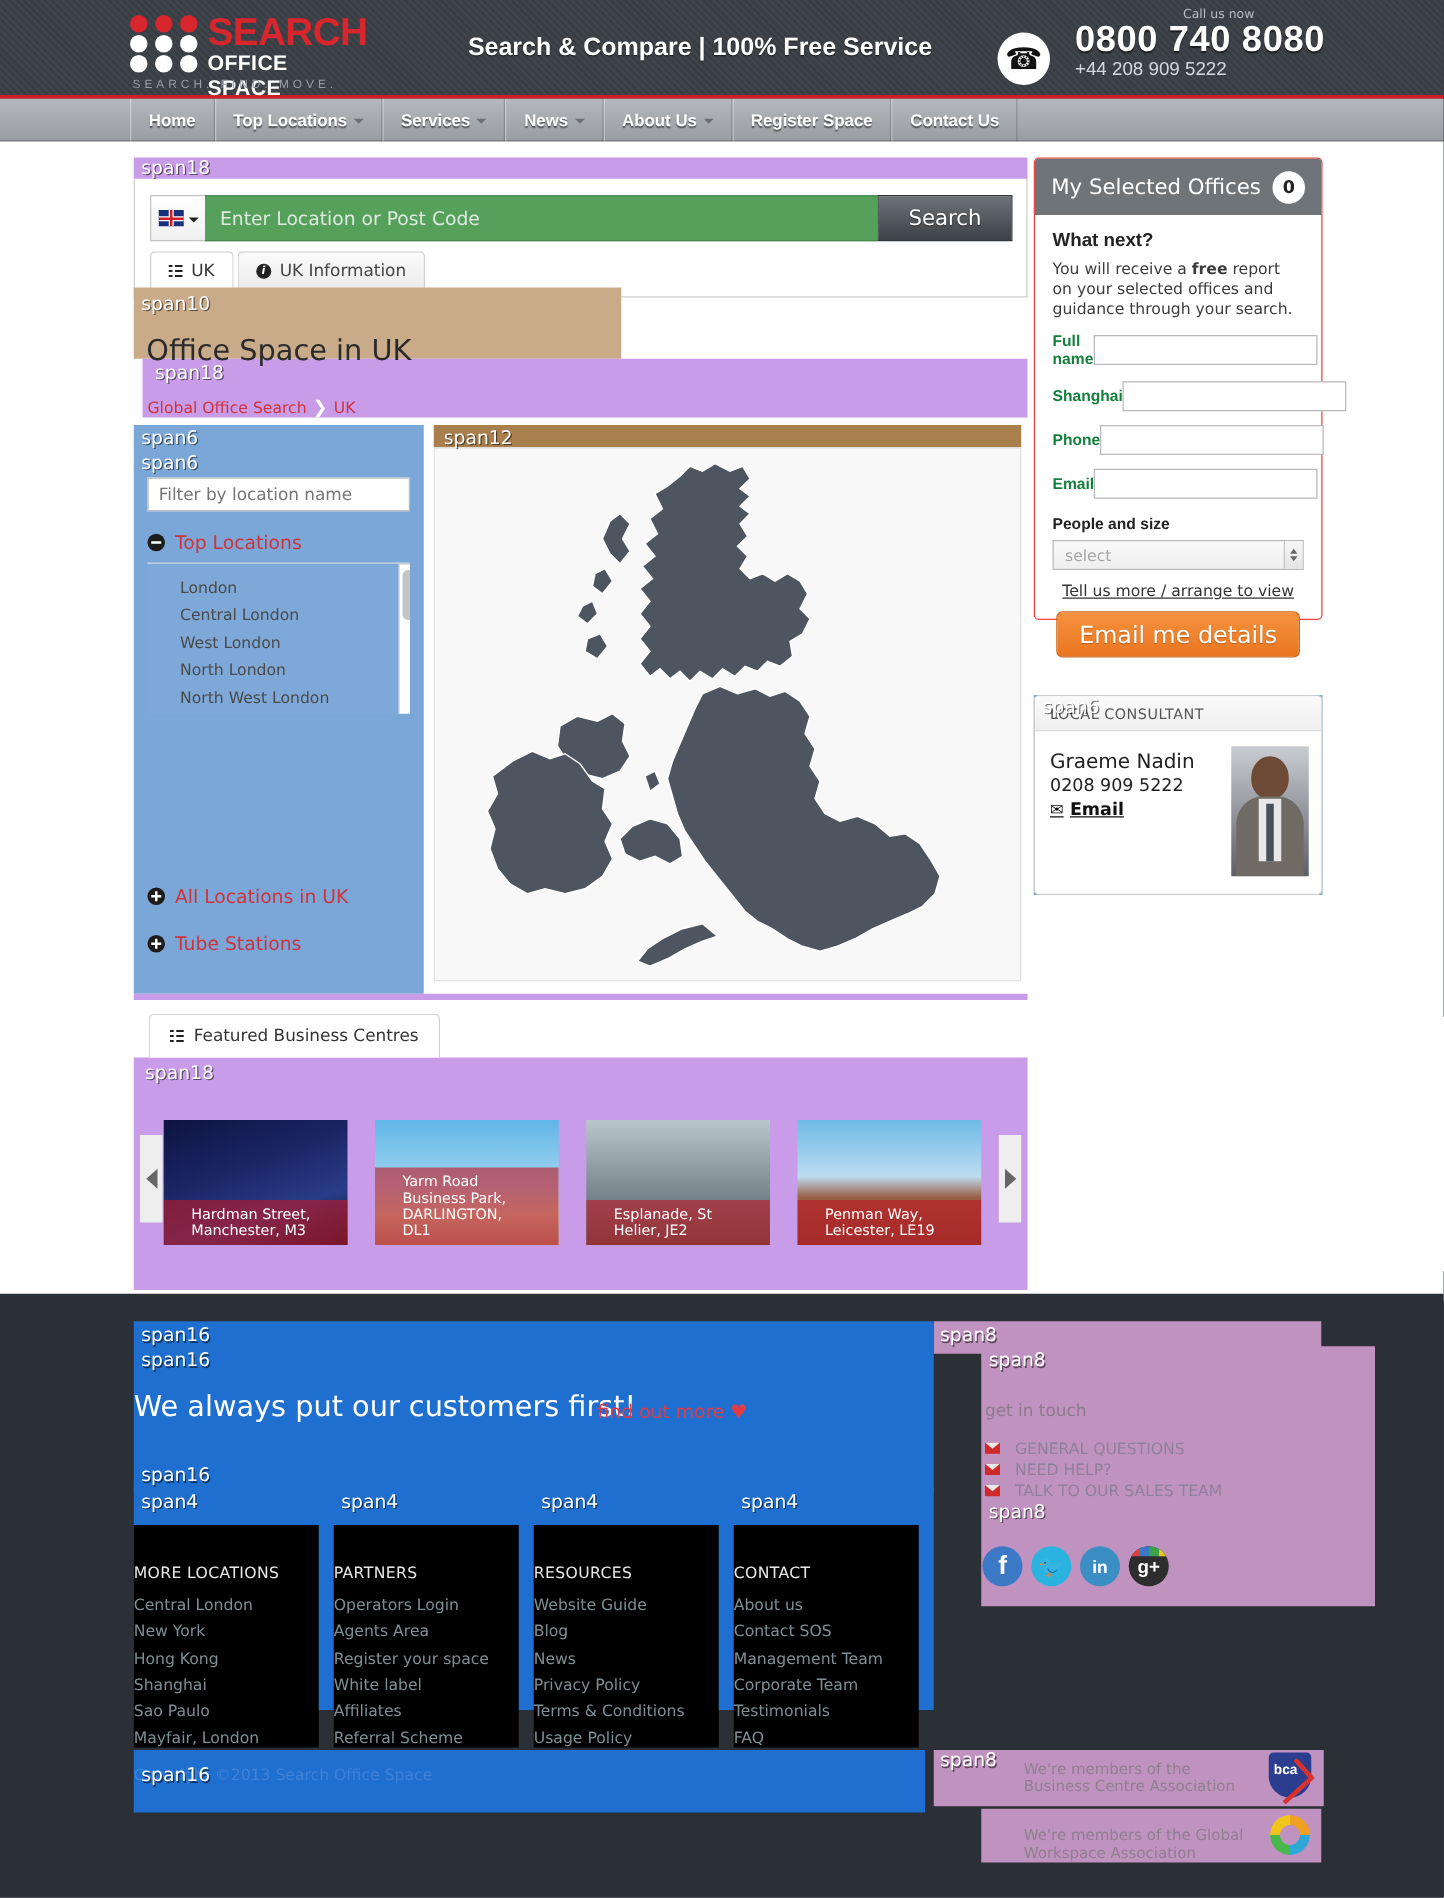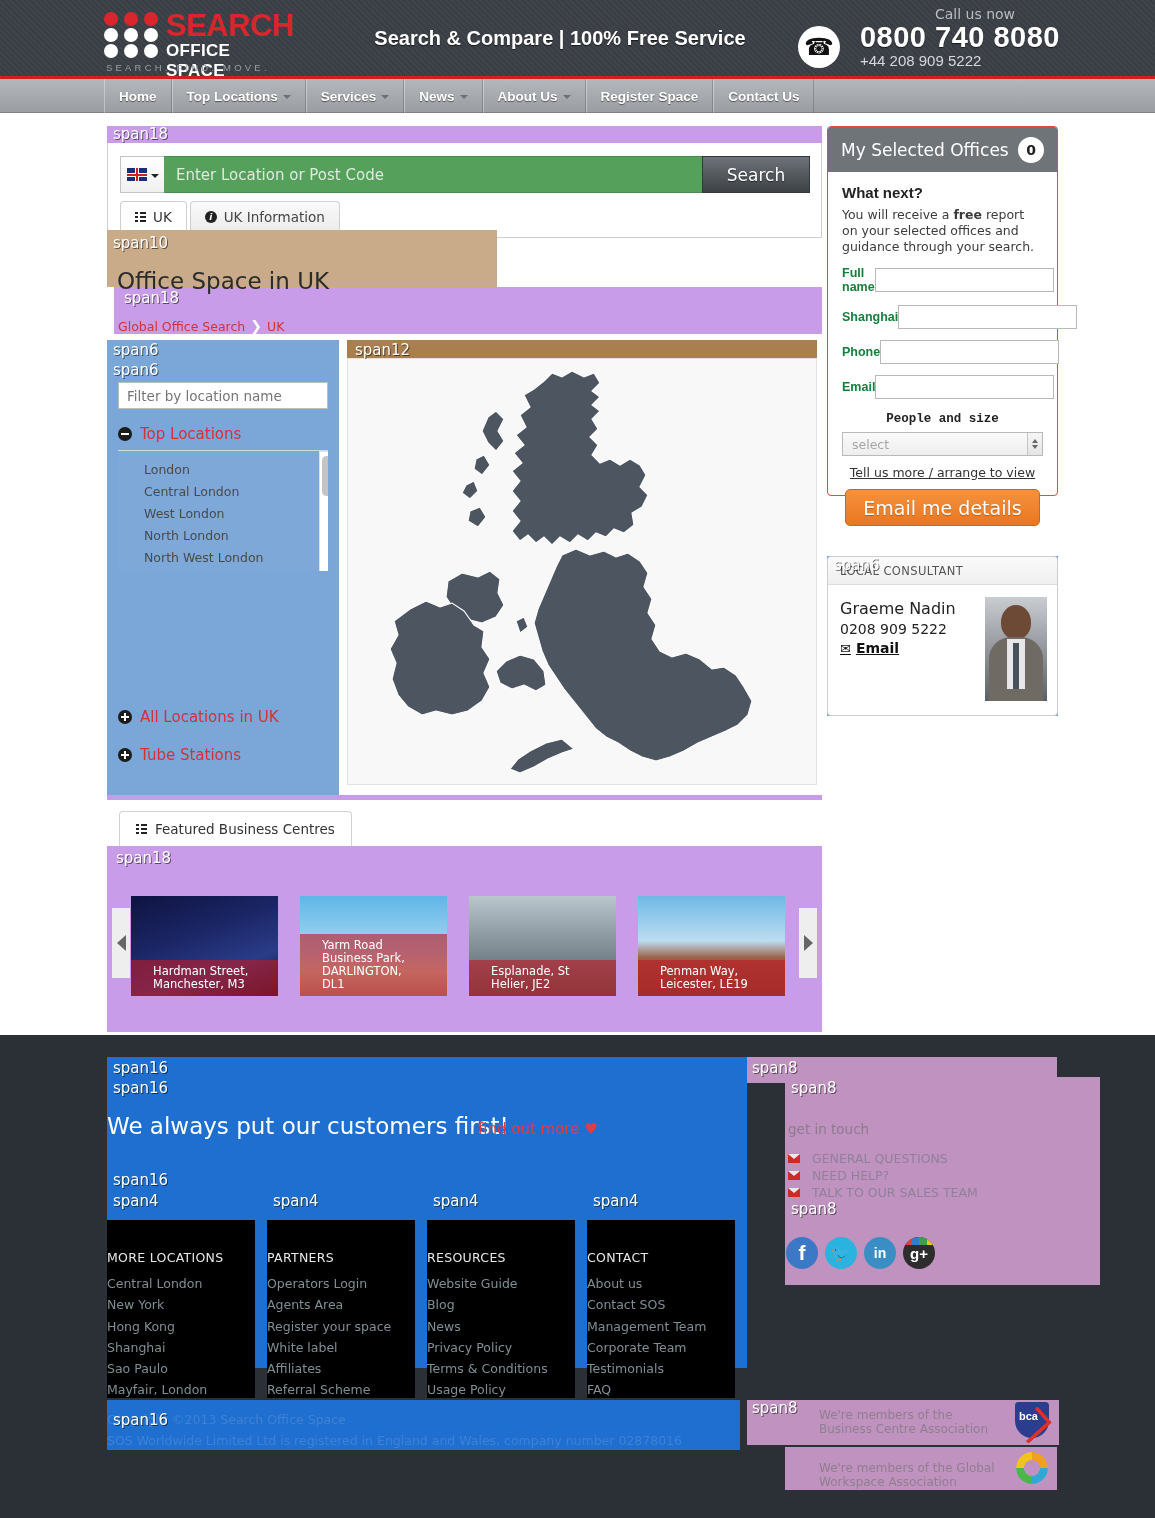--- a/index.html
+++ b/index.html
@@ -47,21 +47,21 @@
   .logo-sub{ position:absolute; left:62px; top:33px; color:#fff; font-weight:bold;
     font-size:17px; letter-spacing:.3px; font-family:"Liberation Sans", sans-serif;}
   .logo-tag{ position:absolute; left:2px; top:54px; color:#9a9ea5; font-size:9.5px;
     letter-spacing:3.2px; font-family:"Liberation Sans", sans-serif;}
   .tagline{
     position:absolute; left:330px; top:27px; width:460px; text-align:center;
     color:#fff; font-size:20px; font-weight:bold; font-family:"Liberation Sans", sans-serif;
     text-shadow:0 1px 1px rgba(0,0,0,.6);
   }
   .callbox{ position:absolute; right:95px; top:6px; text-align:left; }
-  .call-label{ color:#b9bcc2; font-size:14px; text-align:center; margin-left:30px;}
+  .call-label{ color:#b9bcc2; font-size:10px; text-align:center; margin-left:30px;}
   .phone-ic{ position:absolute; left:-62px; top:20px; width:42px;height:42px;border-radius:50%;
     background:#fff; color:#111; font-size:24px; line-height:42px; text-align:center;}
   .phone-main{ color:#fff; font-size:29px; font-weight:bold; letter-spacing:.5px;
     font-family:"Liberation Sans", sans-serif; text-shadow:0 1px 1px rgba(0,0,0,.6); line-height:1.05;}
   .phone-alt{ color:#d5d8dc; font-size:15px; font-family:"Liberation Sans", sans-serif; }
 
   
   .navbar{
     position:relative; height:34px; width:1155px;
     background:linear-gradient(#b4b7bb,#9a9da2);
@@ -204,21 +204,21 @@
   .selbody{ padding:12px 14px 0 14px;}
   .wn{ font-size:15px; font-weight:bold; color:#222; margin-bottom:6px;
     font-family:"Liberation Sans", sans-serif;}
   .wntext{ font-size:12.5px; color:#3b3b3b; line-height:16px;
     font-family:"DejaVu Sans", sans-serif;}
   .frow{ display:flex; align-items:center; margin-top:11px;}
   .frow label{ width:72px; font-size:12.5px; font-weight:bold; color:#15803d;
     font-family:"Liberation Sans", sans-serif;}
   .frow input{ flex:1; height:24px; border:1px solid #b9b9b9; outline:none; background:#fff;}
   .psz{ font-size:12.5px; font-weight:bold; color:#222; margin-top:13px;
-    font-family:Liberation Mono, monospace;text-align:center;}
+    font-family:Liberation Sans, sans-serif;}
   .selectbox{ margin-top:6px; height:24px; border:1px solid #b9b9b9;
     background:linear-gradient(#fafafa,#eee); display:flex; align-items:center;
     justify-content:space-between; padding:0 0 0 9px; color:#a6a6a6; font-size:12.5px;
     font-family:"DejaVu Sans", sans-serif; cursor:pointer;}
   .selectbox .spin{ width:15px;height:22px;background:linear-gradient(#f6f6f6,#e4e4e4);
     border-left:1px solid #c5c5c5; display:flex;flex-direction:column;align-items:center;
     justify-content:center; gap:2px;}
   .selectbox .spin i{width:0;height:0;border-left:3px solid transparent;border-right:3px solid transparent;}
   .selectbox .spin i.u{border-bottom:4px solid #666;}
   .selectbox .spin i.d{border-top:4px solid #666;}
@@ -649,21 +649,20 @@
         <span>in</span>
       </div>
     <div class="soc gp">
         <i class="strip"></i>
         <span>g+</span>
       </div>
   </div>
 
   <div class="fbottomblue"></div>
   <div class="copy1">Copyright ©2013 Search Office Space</div>
-  <div class="copy2">SOS Worldwide Limited Ltd is registered in England and Wales, company number 02878016</div>
 
   <div class="memb1"></div>
   <div class="memb2"></div>
   <div class="membtxt1">We're members of the<br>Business Centre Association</div>
   <div class="membtxt2">We're members of the Global<br>Workspace Association</div>
   <div class="bca">
     <span class="shield"></span>
       <span class="txt">bca</span>
       <span class="tick"></span>
   </div>

